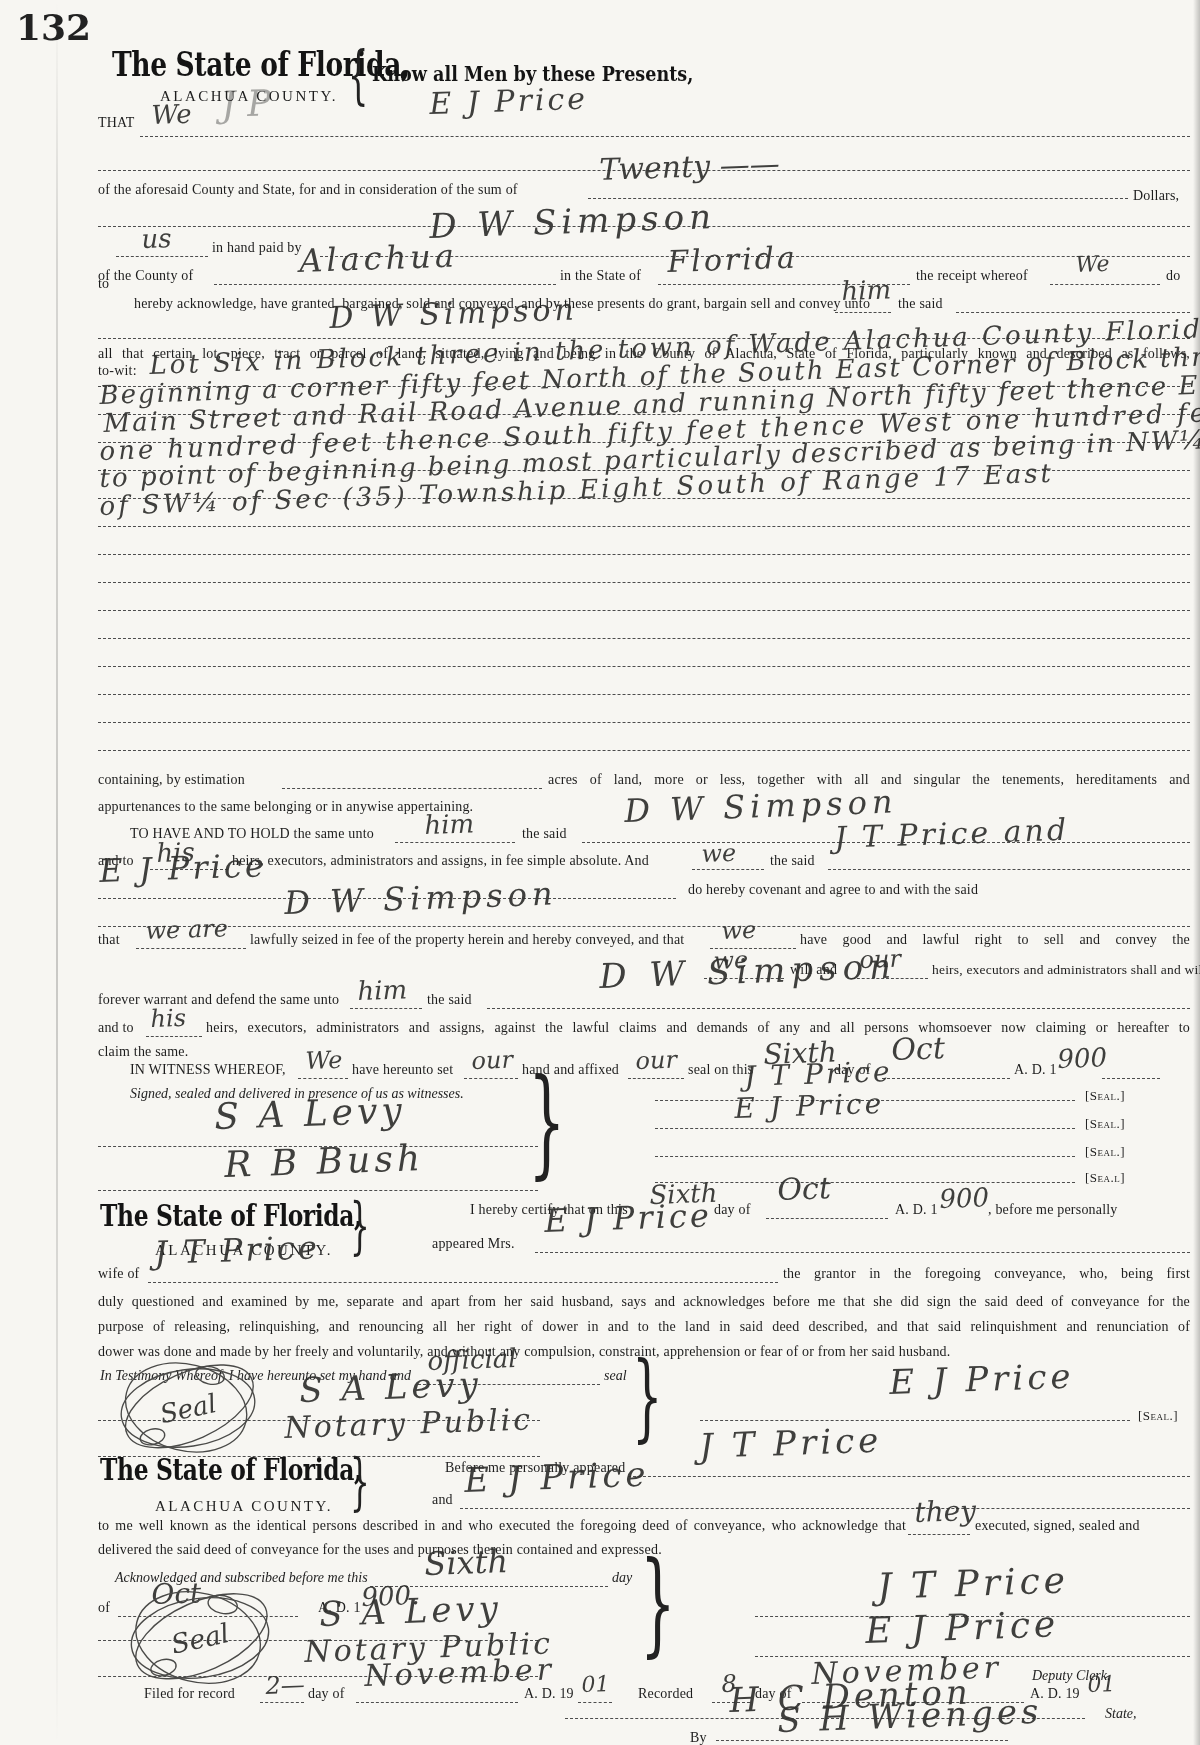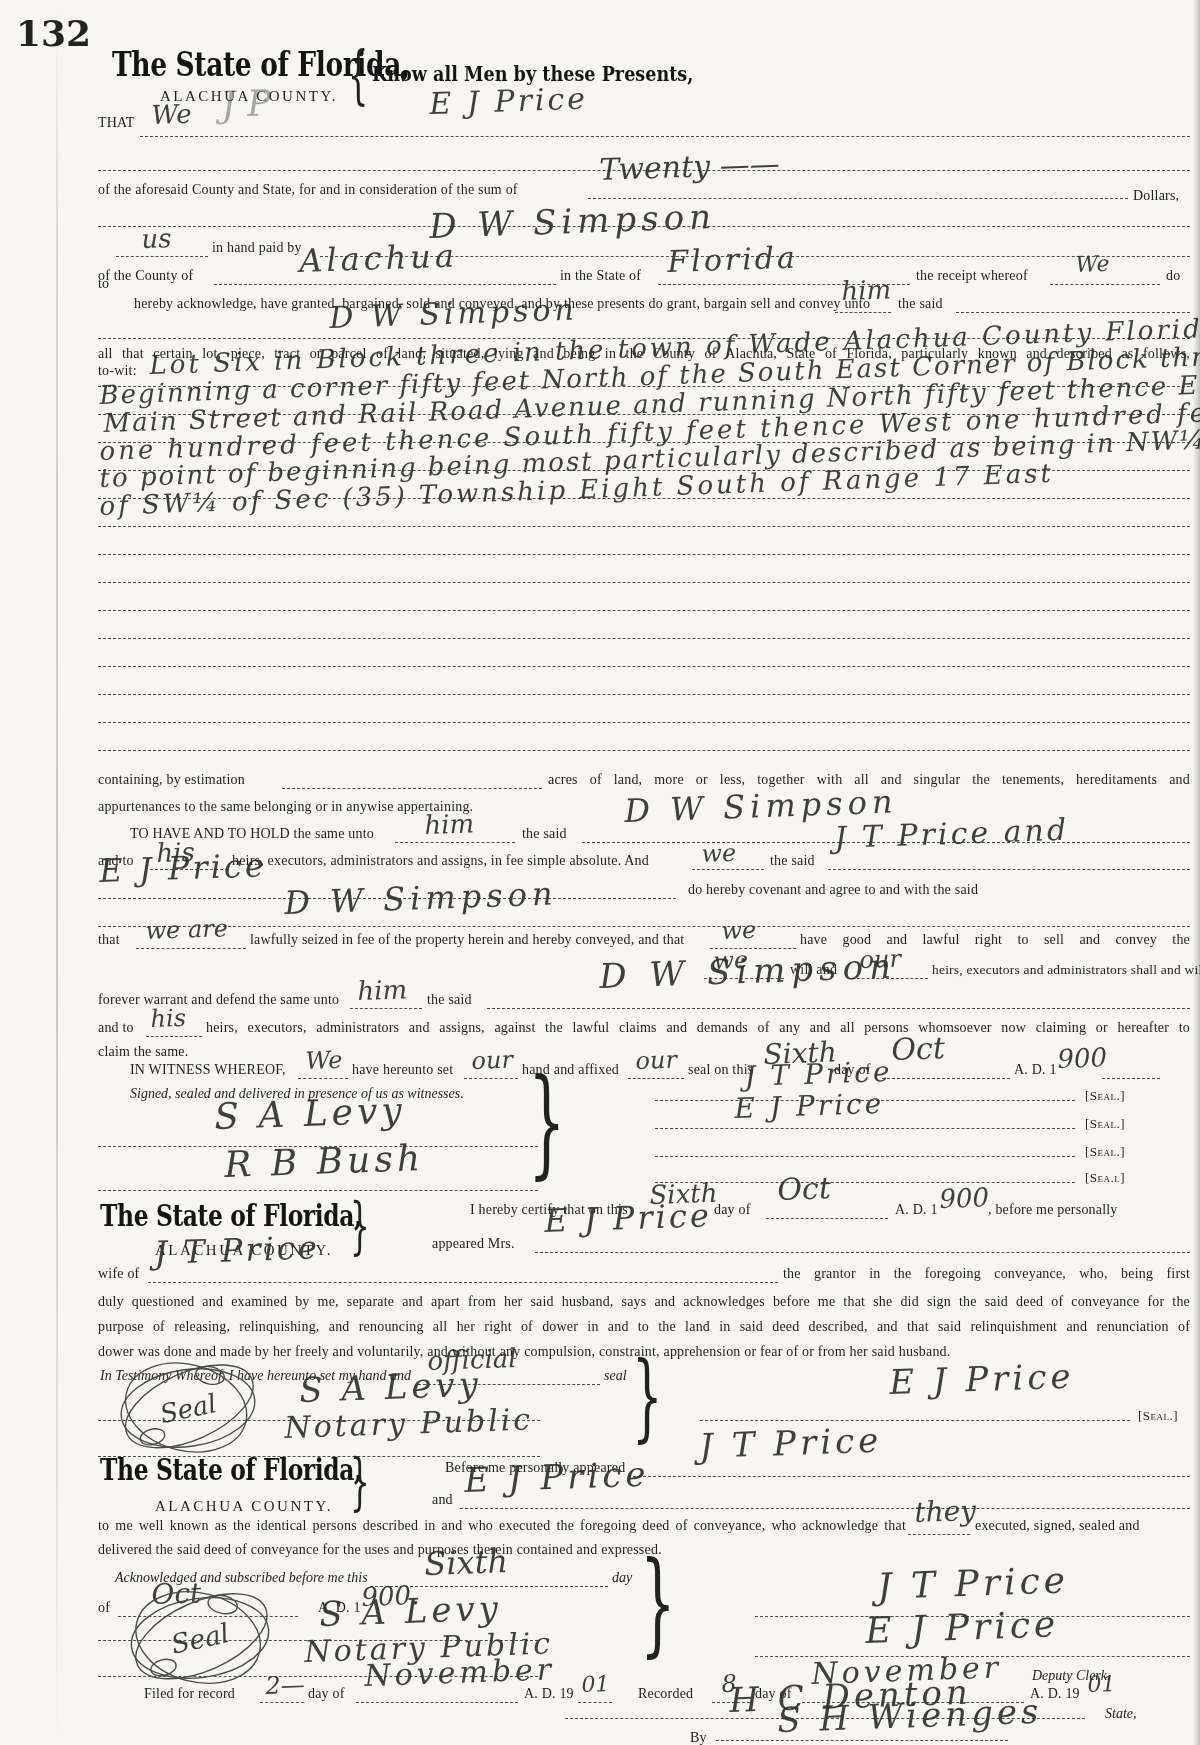--- a/index.html
+++ b/index.html
@@ -11,21 +11,21 @@
         background:linear-gradient(to left,#00000038,#0000);}
   .it{position:absolute;white-space:nowrap;}
   .p{font-size:14px;color:#1d1d1d;letter-spacing:0.2px;}
   .pj{white-space:normal;text-align:justify;text-align-last:justify;}
   .pi{font-size:14px;font-style:italic;color:#222;}
   .g{font-family:"DejaVu Serif",serif;font-weight:700;font-size:32px;letter-spacing:-0.5px;
      transform:scaleX(0.78);transform-origin:left top;color:#141414;}
   .gs{font-family:"DejaVu Serif",serif;font-weight:700;font-size:20px;transform:scaleX(0.88);
       transform-origin:left top;color:#141414;}
   .sc{font-size:15px;letter-spacing:2.5px;color:#1d1d1d;}
-  .pn{font-family:"DejaVu Serif",serif;font-weight:700;font-size:36px;color:#222;margin-top:6px;}
+  .pn{font-family:"DejaVu Serif",serif;font-weight:700;font-size:36px;color:#222;}
   .hw{font-family:"DejaVu Serif",serif;font-style:italic;color:#30302e;opacity:.92;
       transform:rotate(-2deg);transform-origin:left bottom;}
   .r{height:0;border-top:1.6px dashed #4d4d4d;}
   .sl{font-size:13px;font-variant:small-caps;letter-spacing:0.5px;color:#1d1d1d;}
   .br{font-family:"DejaVu Serif",serif;color:#222;line-height:0.85;transform:scaleX(0.5);
       transform-origin:left top;font-weight:400;}
   .st svg{display:block;}
 </style>
 </head>
 <body>

